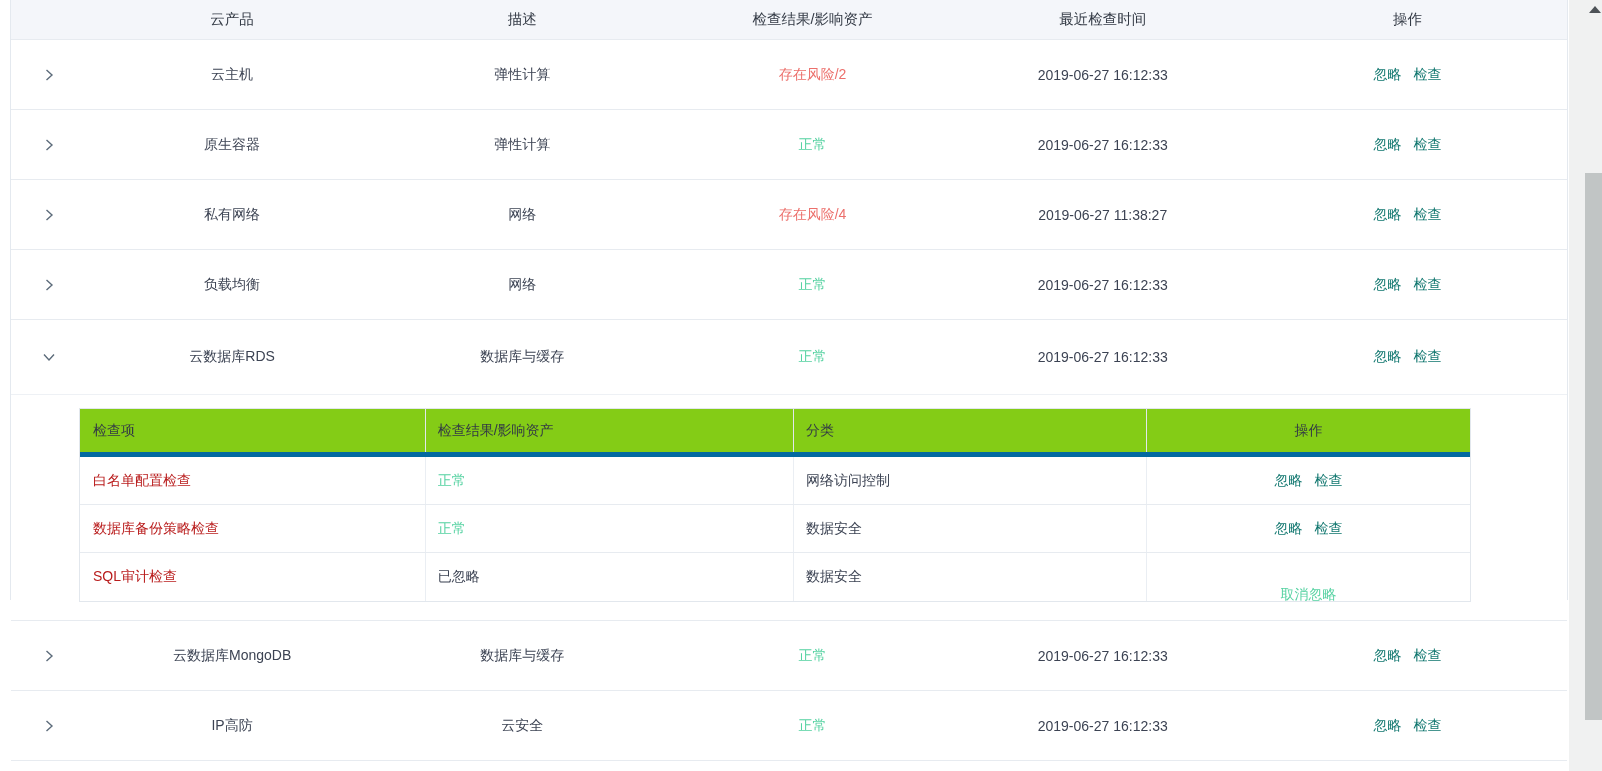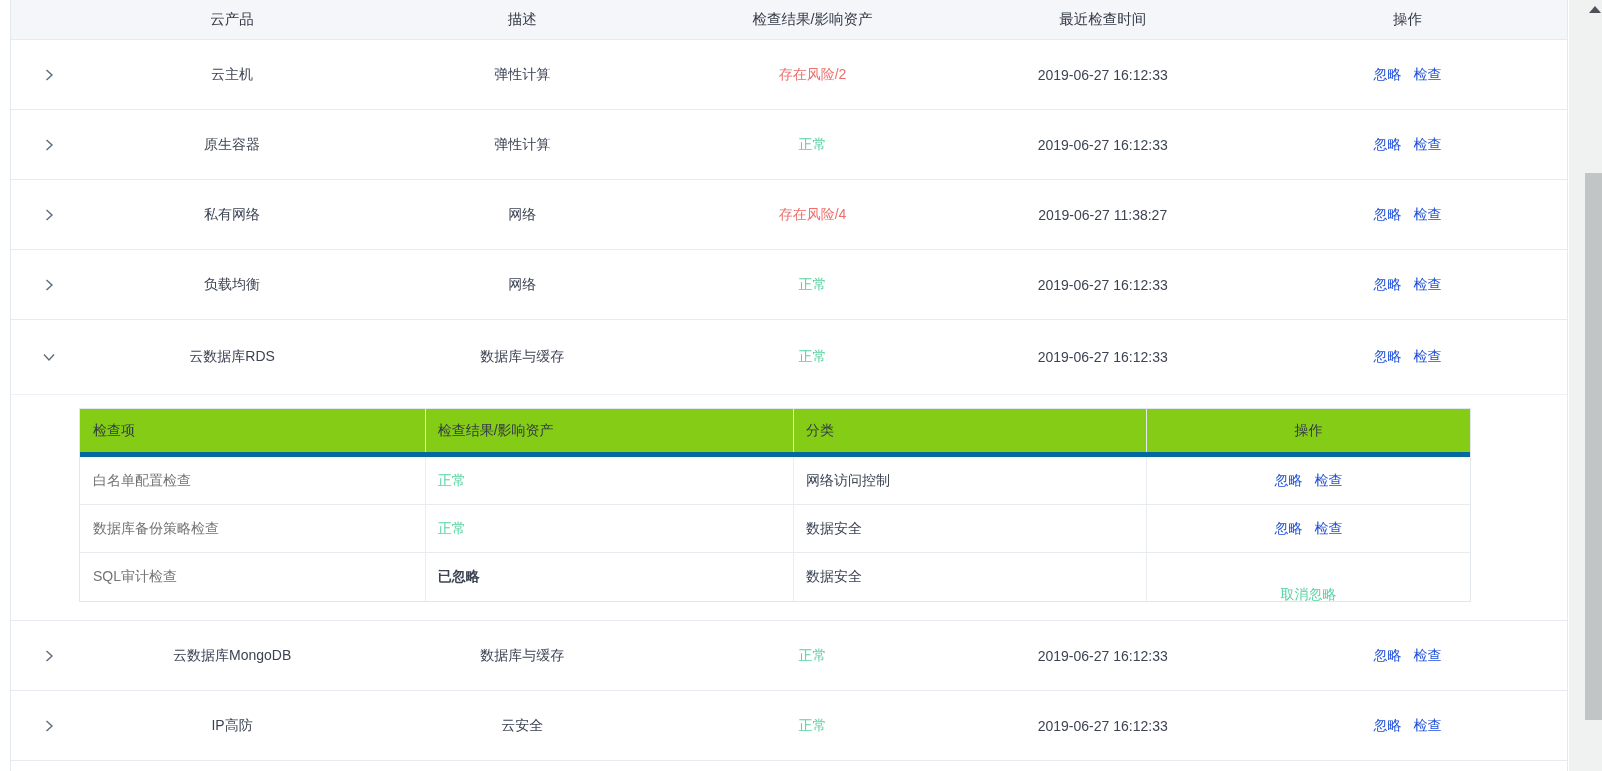--- a/index.html
+++ b/index.html
@@ -3,40 +3,40 @@
 <meta charset="utf-8">
 <style>
   html,body{margin:0;padding:0;}
   body{
     width:1602px;height:771px;overflow:hidden;position:relative;
     background:#ffffff;
     font-family:"Liberation Sans","DejaVu Sans",sans-serif;
     color:#3c4353;font-size:14px;
   }
   .main-table{
-    position:absolute;left:10px;top:0;width:1558px;height:771px;
+    position:absolute;left:10px;top:0;width:1558px;height:600px;
     border-left:1px solid #e4e9ef;border-right:1px solid #e4e9ef;
     background:#ffffff;box-sizing:border-box;
   }
   .trow{display:flex;align-items:center;border-bottom:1px solid #e7ebf0;box-sizing:border-box;}
   .thead{height:40px;background:#f4f6fa;font-size:14.5px;color:#333a45;}
   .prod-row{height:70px;background:#fff;}
   .prod-row.expanded-row{height:75px;border-bottom:1px solid #eef1f5;}
   .expander-col{width:76px;flex:none;display:flex;justify-content:center;align-items:center;}
   .col{flex:1;text-align:center;overflow:hidden;}
   .col.c5{flex:1.1;}
   .chev{display:inline-flex;width:16px;height:16px;align-items:center;justify-content:center;cursor:pointer;}
   .chev svg{display:block;}
   .chev.down svg{transform:rotate(90deg);}
   .status-risk{color:#ec6f6b;}
   .status-ok{color:#56d2a2;}
-  .status-ignored{color:#3c4353;font-weight:bold;}
-  a.op{color:#1d4ed8;text-decoration:none;cursor:pointer;margin:0 6px;}
+  .status-ignored{color:#3c4353;}
+  a.op{color:#0f766e;text-decoration:none;cursor:pointer;margin:0 6px;}
   a.op.green-link{color:#56d2a2;margin-top:36px;}
-  a.item-link{color:#737373;text-decoration:none;cursor:pointer;text-align:center;}
+  a.item-link{color:#b91c1c;text-decoration:none;cursor:pointer;text-align:center;}
   
   .expanded-section{
     background:#ffffff;border-bottom:1px solid #e7ebf0;
     padding:13px 0 18px 68px;box-sizing:border-box;
   }
   .sub-table{
     width:1392px;border:1px solid #e2e7ed;box-sizing:border-box;background:#fff;
   }
   .sub-row{display:flex;align-items:center;height:48px;border-bottom:1px solid #e7ebf0;box-sizing:border-box;}
   .sub-row:last-child{border-bottom:none;}

